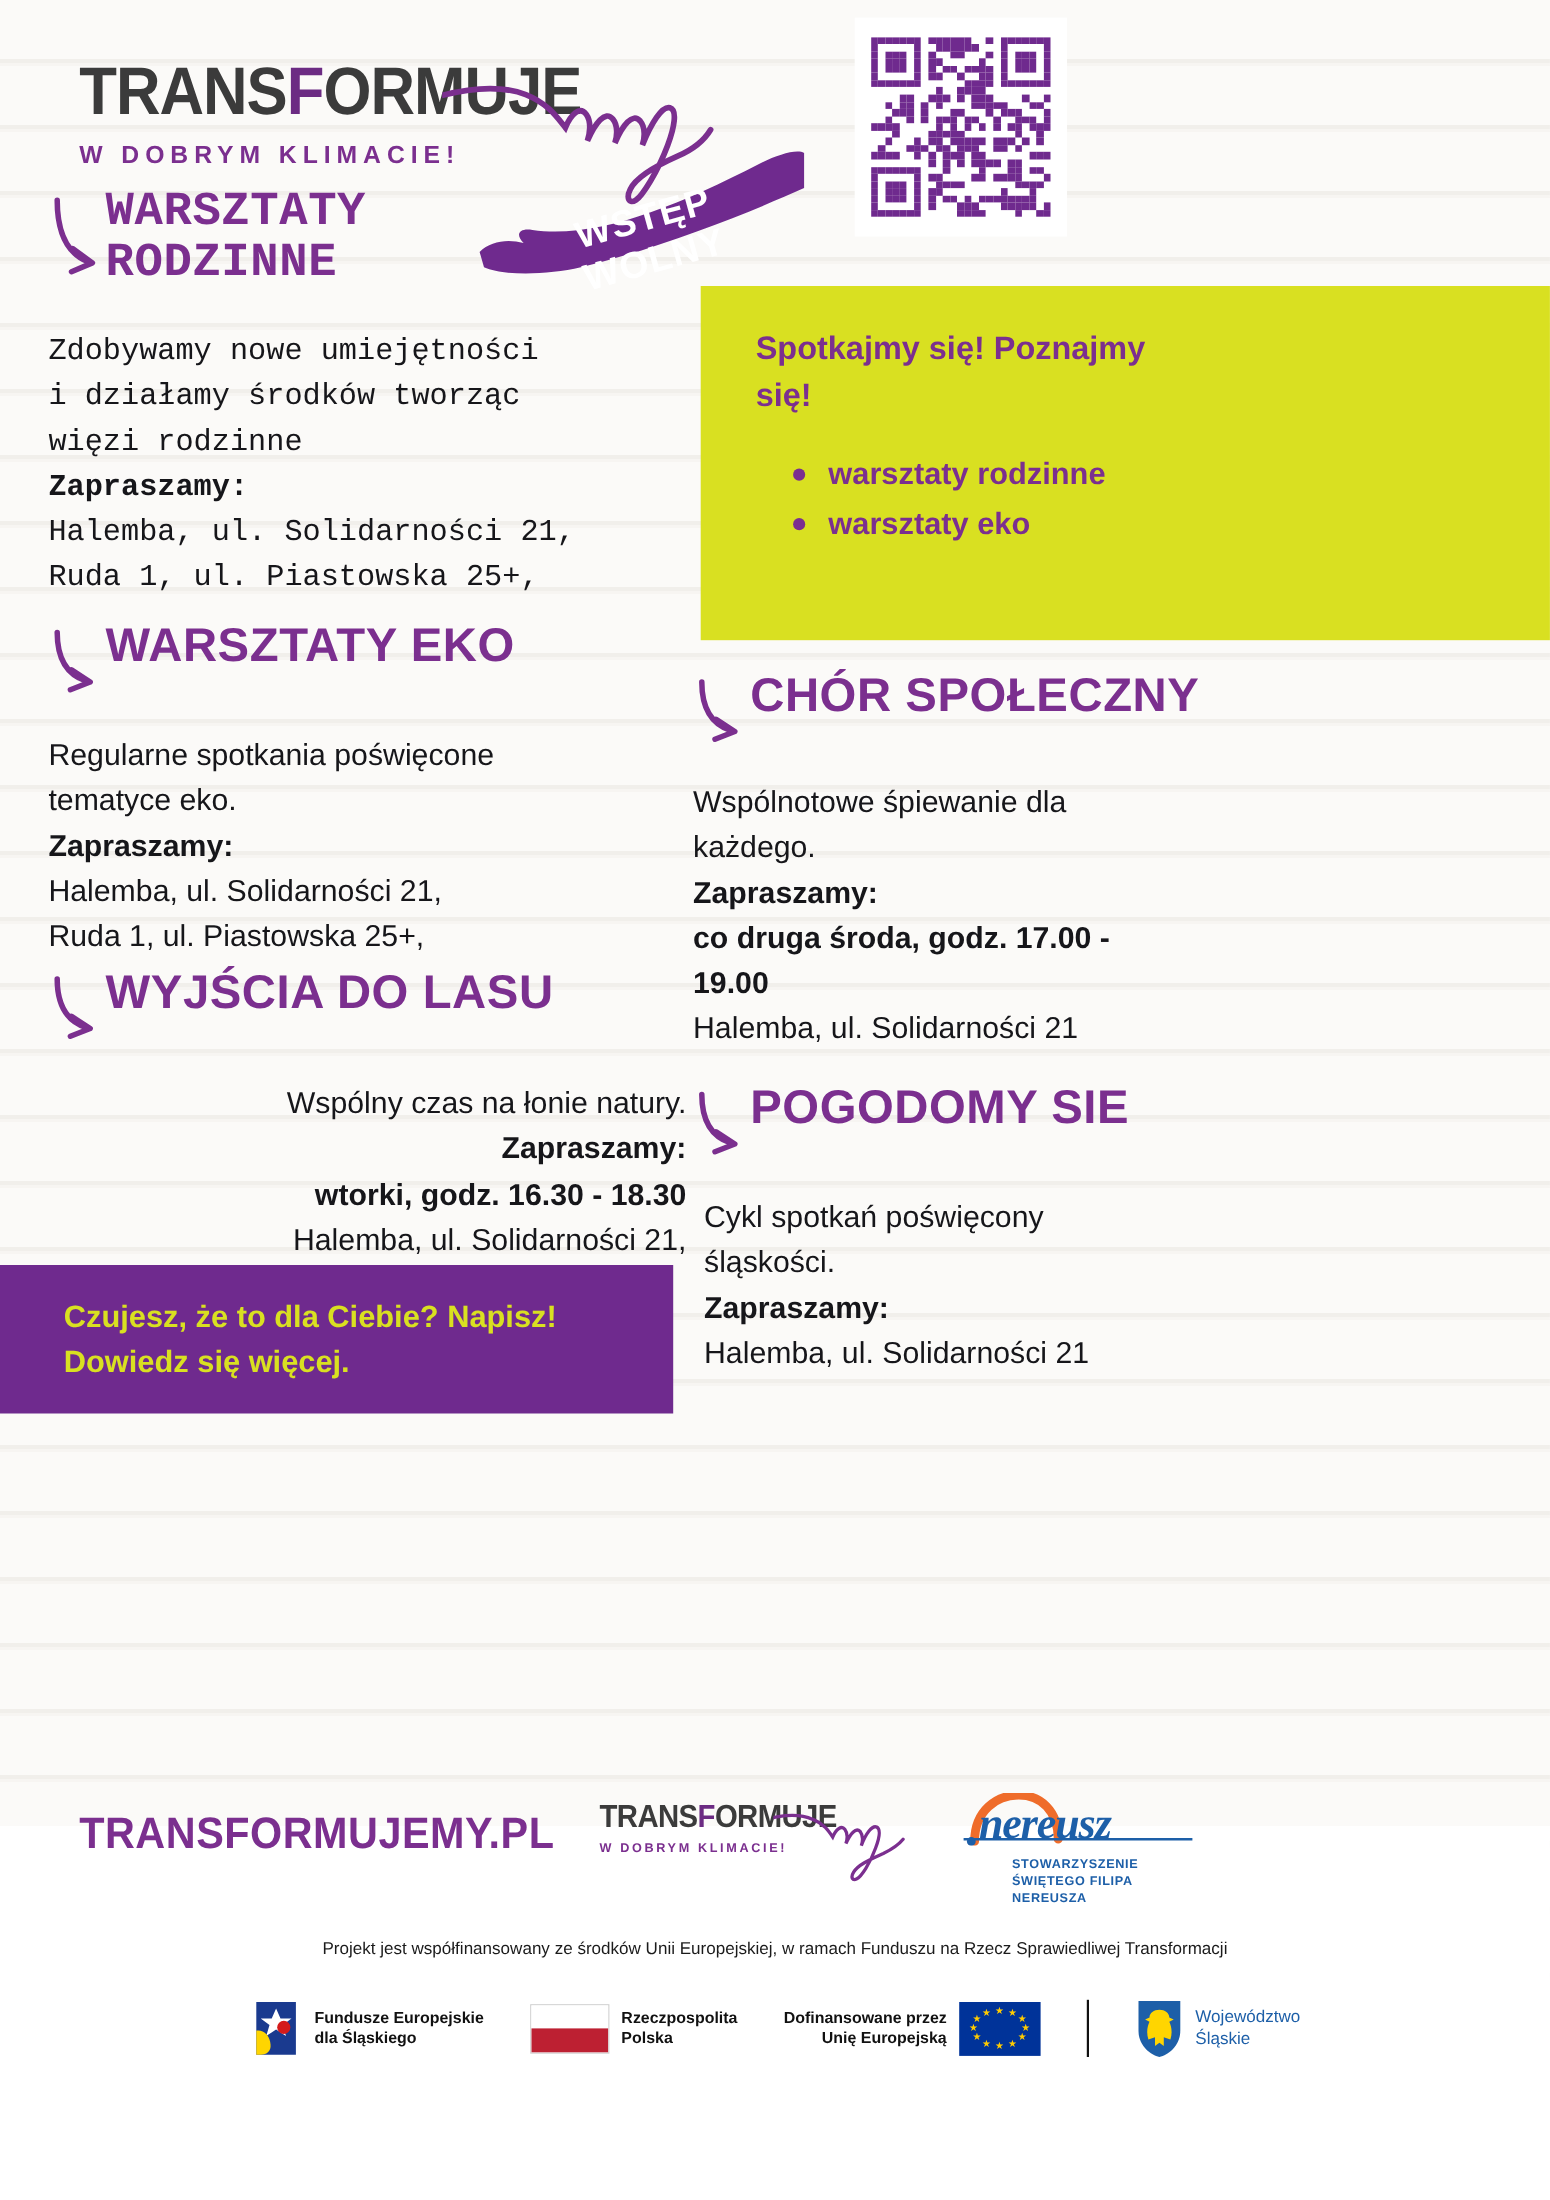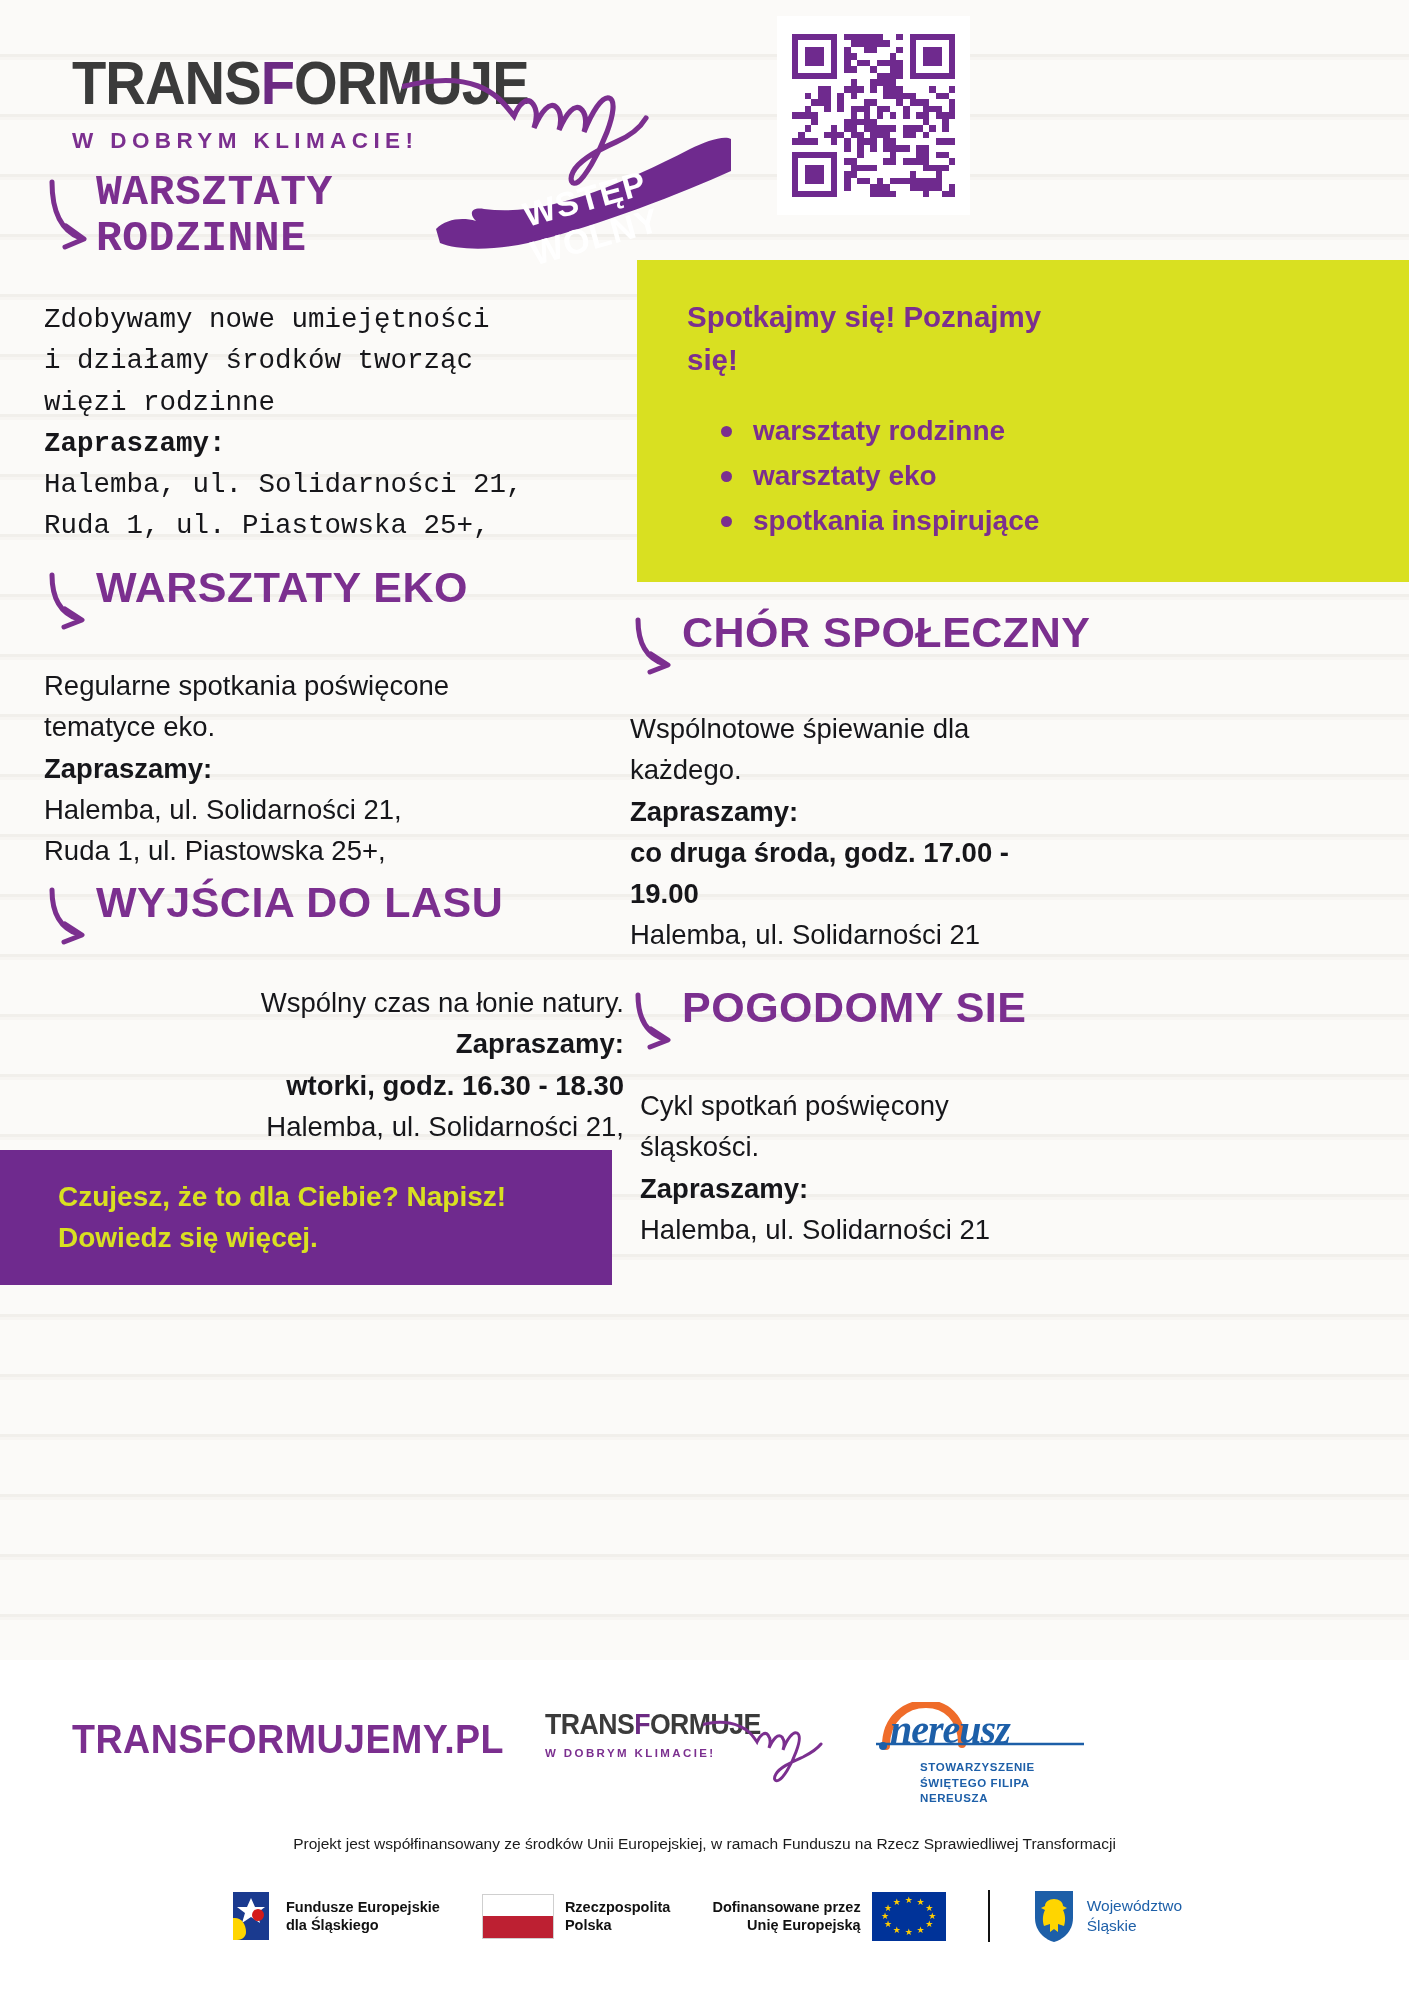--- a/index.html
+++ b/index.html
@@ -201,21 +201,21 @@
   }
   .cta-txt {
     font-size: 28px;
     font-weight: 700;
     line-height: 1.44;
     color: #d9e021;
     white-space: pre-line;
   }
 
   
-  .footer { position: absolute; left: 0; top: 1660px; width: 1409px; height: 340px; z-index: 6; }
+  .footer { position: absolute; left: 0; top: 1588px; width: 1409px; height: 340px; z-index: 6; }
 
   .f-url {
     position: absolute;
     left: 72px;
     top: 57px;
     font-family: "Liberation Sans Narrow", "Liberation Sans", sans-serif;
     font-size: 40px;
     font-weight: 700;
     letter-spacing: 0.5px;
     color: #7b2f8f;
@@ -1015,21 +1015,20 @@
   <div class="body-txt bold">wtorki, godz. 16.30 - 18.30</div>
   <div class="body-txt">Halemba, ul. Solidarności 21,</div>
 </div>
 
 <div class="yellow-box">
   <div class="yellow-title">Spotkajmy się! Poznajmy
 się!</div>
   <ul class="yellow-list">
     <li>warsztaty rodzinne</li>
     <li>warsztaty eko</li>
-    <li>spotkania inspirujące</li>
   </ul>
 </div>
 
 <div class="sect" style="left:630px; top:610px; width:620px;">
   <div class="head-row">
     <svg class="arrow-ic" width="46" height="60" viewBox="0 0 46 60">
       <path d="M8 4 C 8 26, 16 42, 34 48" fill="none" stroke="#7b2f8f" stroke-width="5" stroke-linecap="round"></path>
       <path d="M21 38 L 38 49 L 20 56" fill="none" stroke="#7b2f8f" stroke-width="5" stroke-linecap="round" stroke-linejoin="round"></path>
     </svg>
     <div class="head-txt">CHÓR SPOŁECZNY</div>

